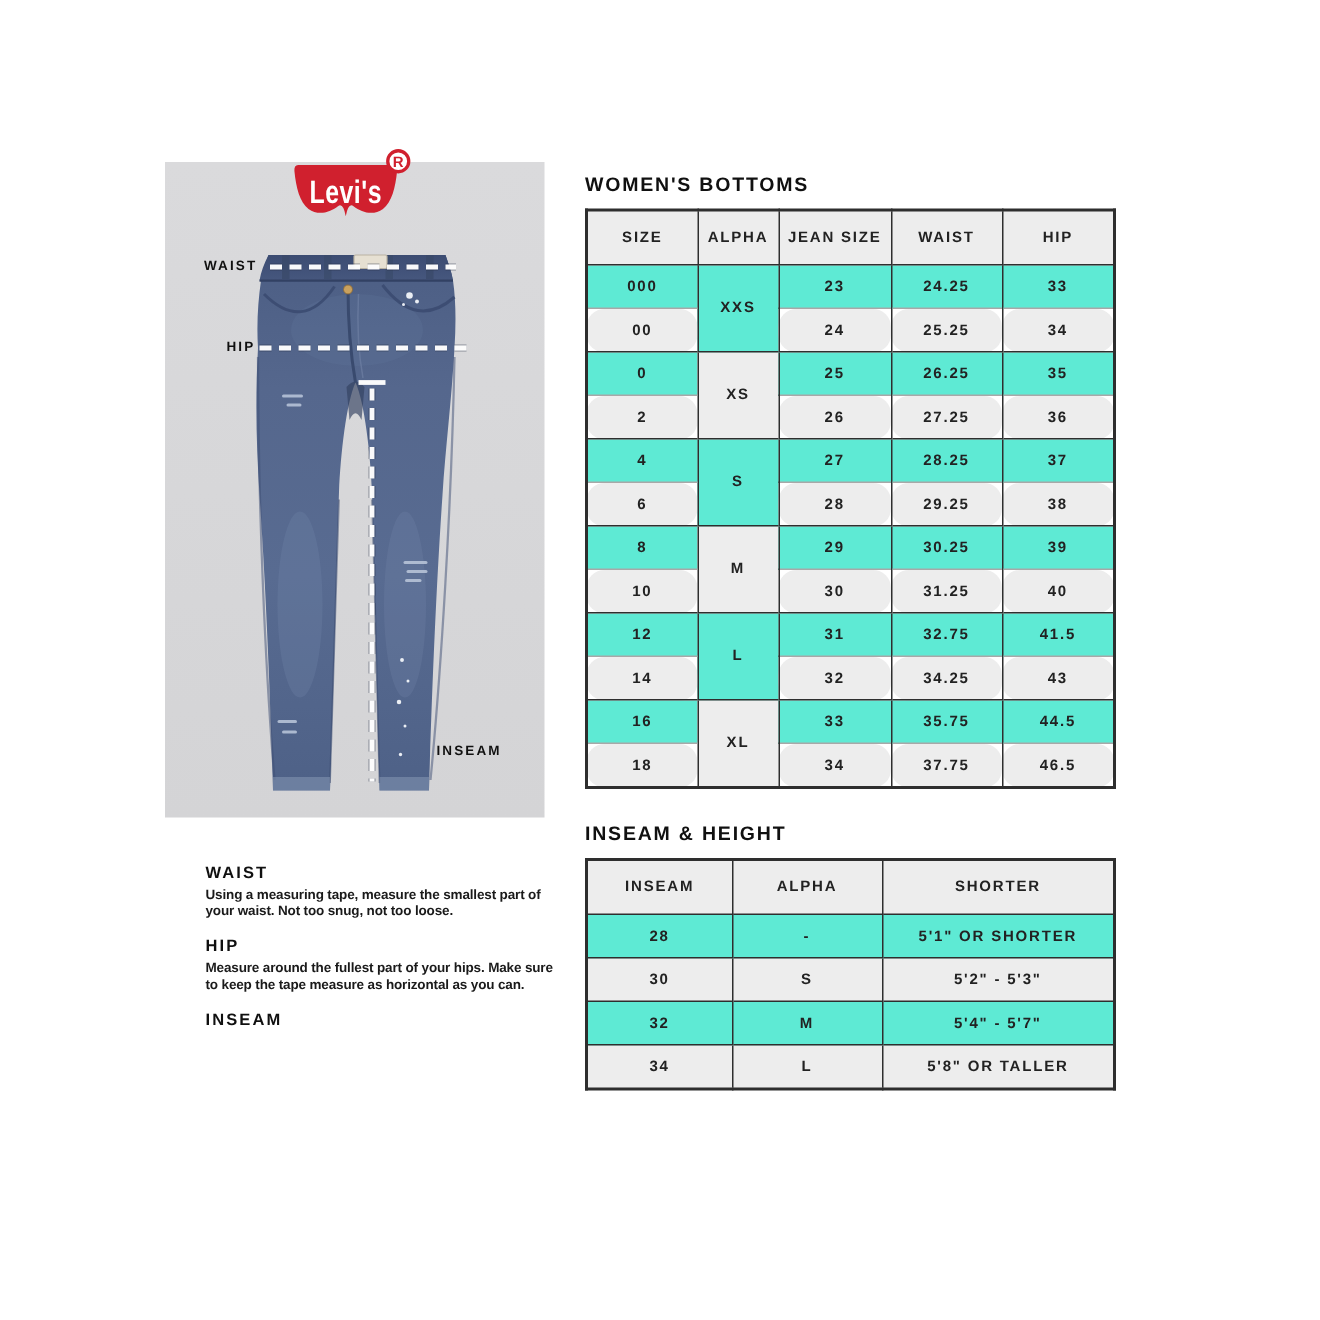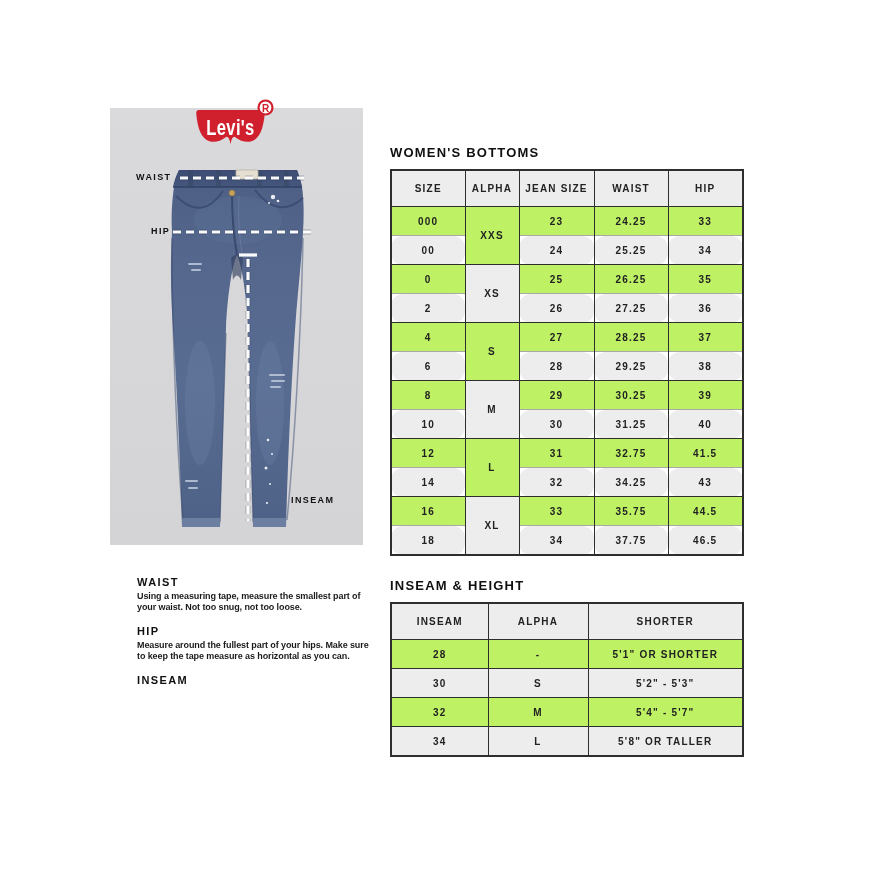--- a/index.html
+++ b/index.html
@@ -22,21 +22,21 @@
   
   .measure-text{position:absolute;left:137px;top:576px;width:238px;}
   .measure-group h3{
     font-size:11px;font-weight:bold;letter-spacing:1.4px;margin:0 0 3px 0;color:#101010;
   }
   .measure-group p{
     font-size:9px;font-weight:bold;letter-spacing:-0.1px;line-height:11px;
     margin:0 0 12px 0;color:#1a1a1a;
   }
   
-  .right-col{position:absolute;left:390px;top:145px;width:387px;}
+  .right-col{position:absolute;left:390px;top:115px;width:387px;}
   .section-title{
     font-size:13px;font-weight:bold;letter-spacing:1.2px;color:#101010;margin:0 0 9px 0;
   }
   .section-title.second{margin-top:22px;}
   table.tbl{
     border-collapse:collapse;table-layout:fixed;width:352px;
     border:2px solid #2e2e2e;
   }
   .tbl th{
     background:#ededed;border:1.5px solid #2e2e2e;
@@ -44,21 +44,21 @@
     height:27px;padding:4px;text-align:center;
   }
   .tbl td{
     border-left:1.5px solid #2e2e2e;border-right:1.5px solid #2e2e2e;
     font-size:10px;font-weight:bold;letter-spacing:1.2px;color:#222;
     height:28px;padding:0;text-align:center;
   }
   .tbl tr.gstart td{border-top:1.5px solid #2e2e2e;}
   .tbl td.sub{border-top:1px solid #a8a8a8;border-radius:12px;}
   .tbl td.rsep{border-top:1.5px solid #2e2e2e;}
-  .bg-white{background:#bef264;}
+  .bg-white{background:#5eead4;}
   .bg-gray{background:#ededed;}
 </style>
 </head>
 <body>
 
 <div class="page">
 
   <div class="jeans-panel">
 
     <svg width="253" height="437" viewBox="0 0 253 437">

